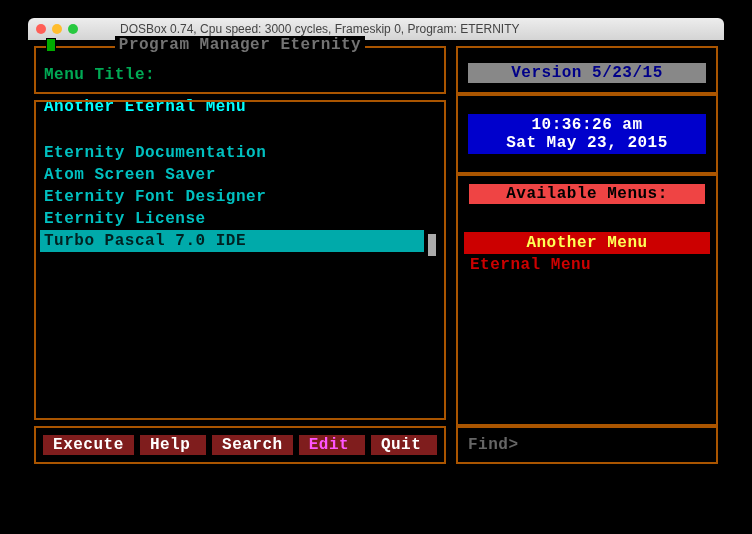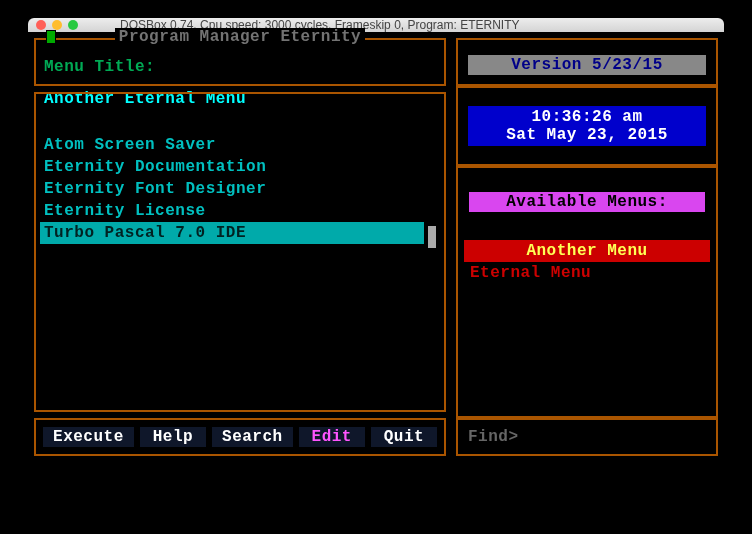--- a/index.html
+++ b/index.html
@@ -8,21 +8,21 @@
     width: 752px;
     height: 534px;
     font-family: "Courier New", monospace;
     font-size: 16px;
     font-weight: bold;
     color: #00ffff;
     overflow: hidden;
     letter-spacing: 0.5px;
   }
   .mac-titlebar {
-    height: 14px;
+    height: 22px;
     background: linear-gradient(to bottom, #ededed, #d4d4d4);
     display: flex;
     align-items: center;
     padding: 0 8px;
     gap: 6px;
     border-top-left-radius: 6px;
     border-top-right-radius: 6px;
     margin: 18px 28px 0 28px;
     font-family: -apple-system, "Helvetica Neue", Arial, sans-serif;
     font-weight: normal;
@@ -111,26 +111,26 @@
     background: #aaaaaa;
   }
   .buttons-panel {
     height: 38px;
     display: flex;
     align-items: center;
     justify-content: space-around;
     padding: 0 4px;
   }
   .btn {
-    background: #0f172a;
+    background: #7f1d1d;
     color: #ffffff;
     padding: 1px 10px;
     cursor: pointer;
     min-width: 66px;
-    text-align: center;
+    text-align: left;
   }
   .btn.edit { color: #ff55ff; }
   .version-panel {
     height: 48px;
     display: flex;
     align-items: center;
     justify-content: center;
     padding-top: 6px;
   }
   .version-bar {
@@ -155,24 +155,24 @@
   }
   .clock-time { display: block; }
   .clock-date { display: block; }
   .avail-panel {
     flex: 1;
     padding: 8px 6px;
     display: flex;
     flex-direction: column;
   }
   .avail-header {
-    background: #d946ef;
+    background: #ef4444;
     color: #000;
     width: 96%;
-    margin: 16px auto 6px auto;
+    margin: 0 auto 6px auto;
     text-align: center;
     padding: 1px 12px;
   }
   .avail-list { margin-top: 22px; }
   .avail-item {
     color: #cc0000;
     padding: 1px 6px;
     height: 22px;
     line-height: 20px;
     cursor: pointer;
@@ -209,22 +209,22 @@
           <span class="panel-title">Program Manager Eternity</span>
         </div>
         <div class="menu-title-row">
           <span class="mt-label">Menu Title:</span>
           <span class="mt-value">Another Eternal Menu</span>
         </div>
       </div>
 
       <div class="panel list-panel">
         <div class="list-body">
+          <div class="list-item">Eternity Documentation</div>
           <div class="list-item">Atom Screen Saver</div>
-          <div class="list-item">Eternity Documentation</div>
           <div class="list-item">Eternity Font Designer</div>
           <div class="list-item">Eternity License</div>
           <div class="list-item selected">Turbo Pascal 7.0 IDE</div>
           <div class="scroll-thumb"></div>
         </div>
       </div>
 
       <div class="panel buttons-panel">
         <div class="btn">Execute</div>
         <div class="btn">Help</div>

